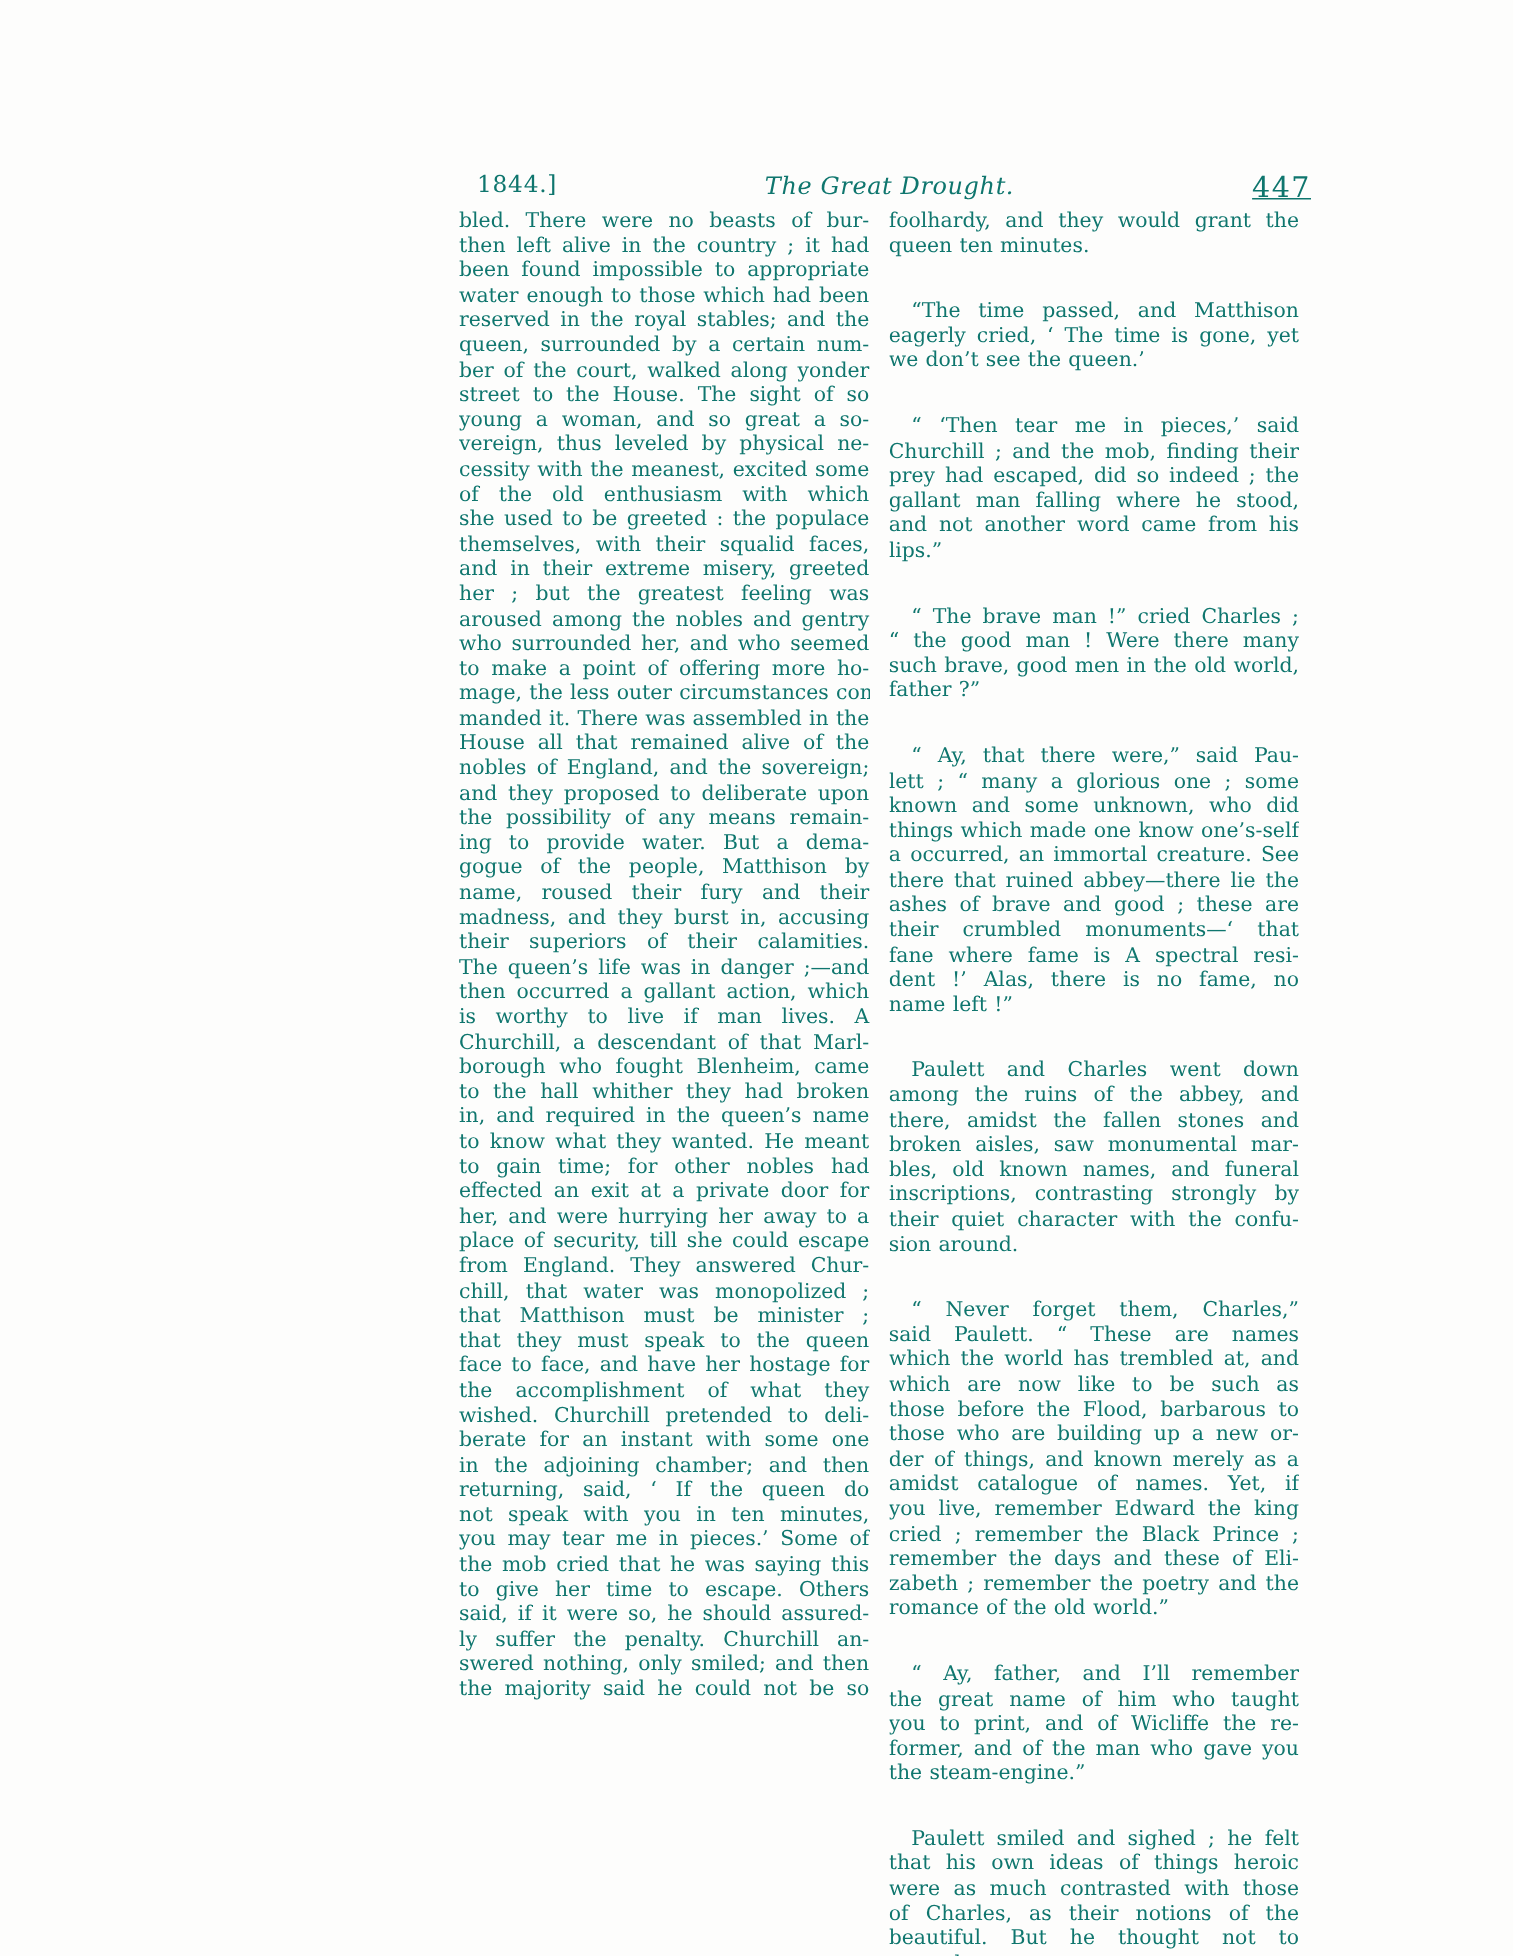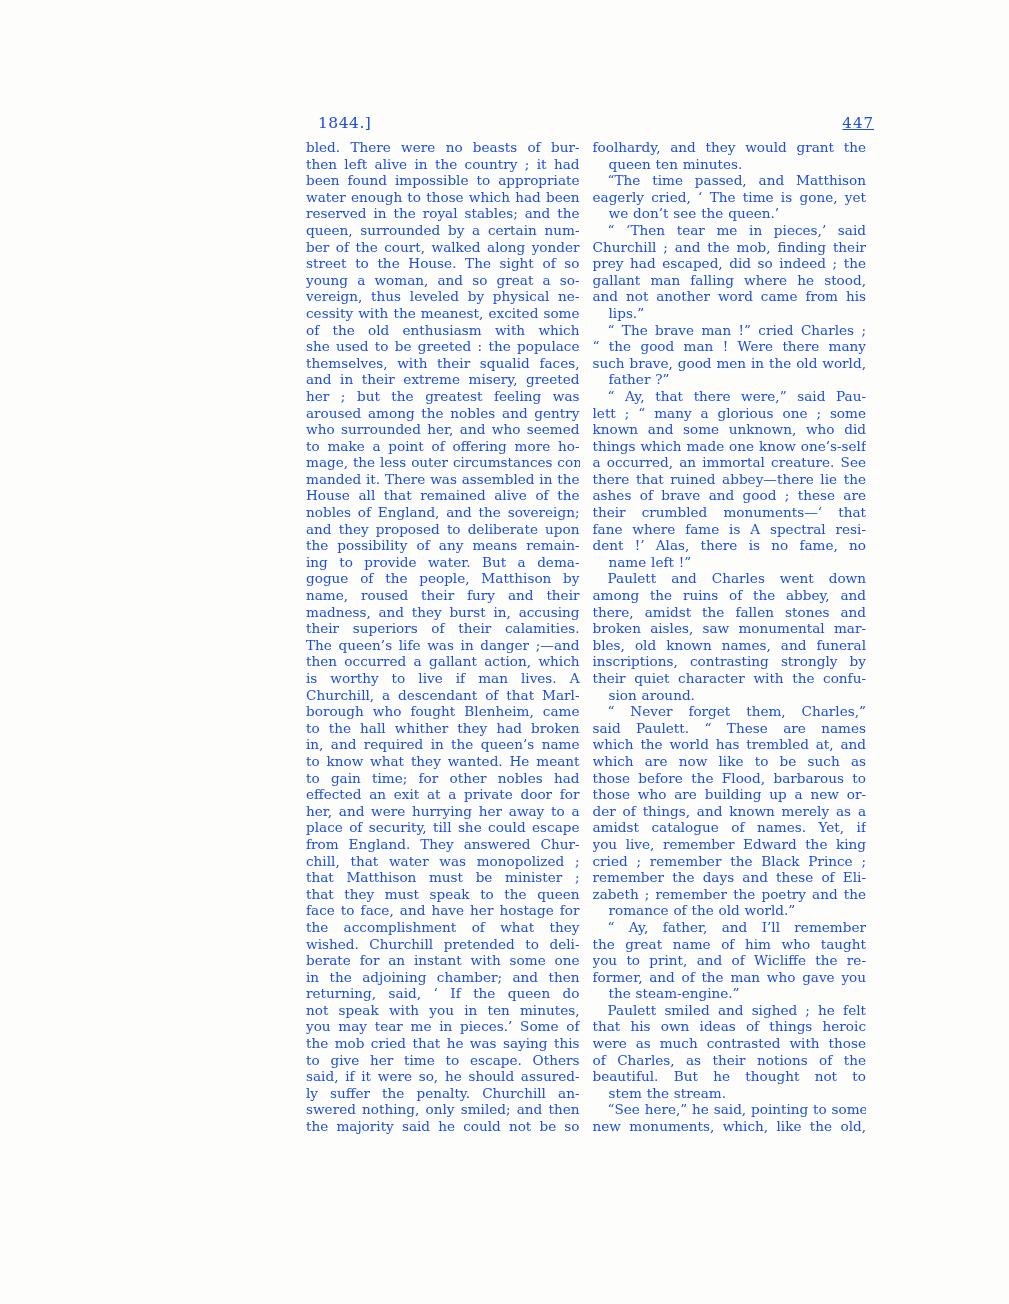--- a/index.html
+++ b/index.html
@@ -7,21 +7,21 @@
     padding: 0;
     background: #ffffff;
   }
   .page {
     position: relative;
     width: 1009px;
     height: 1304px;
     background: #fdfdfc;
     overflow: hidden;
     font-family: "DejaVu Serif", "Liberation Serif", serif;
-    color: #1d4ed8;
+    color: #0f766e;
   }
   .header {
     position: absolute;
     left: 318px;
     top: 114px;
     width: 560px;
     height: 22px;
   }
   .header .date {
     position: absolute;
@@ -37,21 +37,21 @@
     top: 0;
     text-align: center;
     font-style: italic;
     font-size: 16px;
     letter-spacing: 0.4px;
   }
   .header .pagenum {
     position: absolute;
     right: 4px;
     top: 0;
-    font-size: 15px;
+    font-size: 19px;
     letter-spacing: 1px;
     text-decoration: underline;
   }
   .columns {
     position: absolute;
     left: 306px;
     top: 139px;
     width: 560px;
     display: flex;
     gap: 13px;
@@ -66,33 +66,34 @@
     height: 16.6px;
     white-space: nowrap;
     text-align: justify;
     text-align-last: justify;
     text-justify: inter-word;
     overflow: hidden;
     word-spacing: 0.5px;
   }
   .line.indent {
     text-indent: 15px;
+    margin-top: 27px;
   }
   .line.end {
     text-align-last: left;
-    margin-left: 16px;
   }
 </style>
 </head>
 <body>
 
 <div class="page">
 
   <div class="header">
     <span class="date">1844.]</span>
+    <span class="title">The Great Drought.</span>
     <span class="pagenum">447</span>
   </div>
 
   <div class="columns">
     <div class="column">
         <div class="line">bled.  There were no beasts of bur-</div>
         <div class="line">then left alive in the country ; it had</div>
         <div class="line">been found impossible to appropriate</div>
         <div class="line">water enough to those which had been</div>
         <div class="line">reserved in the royal stables; and the</div>

